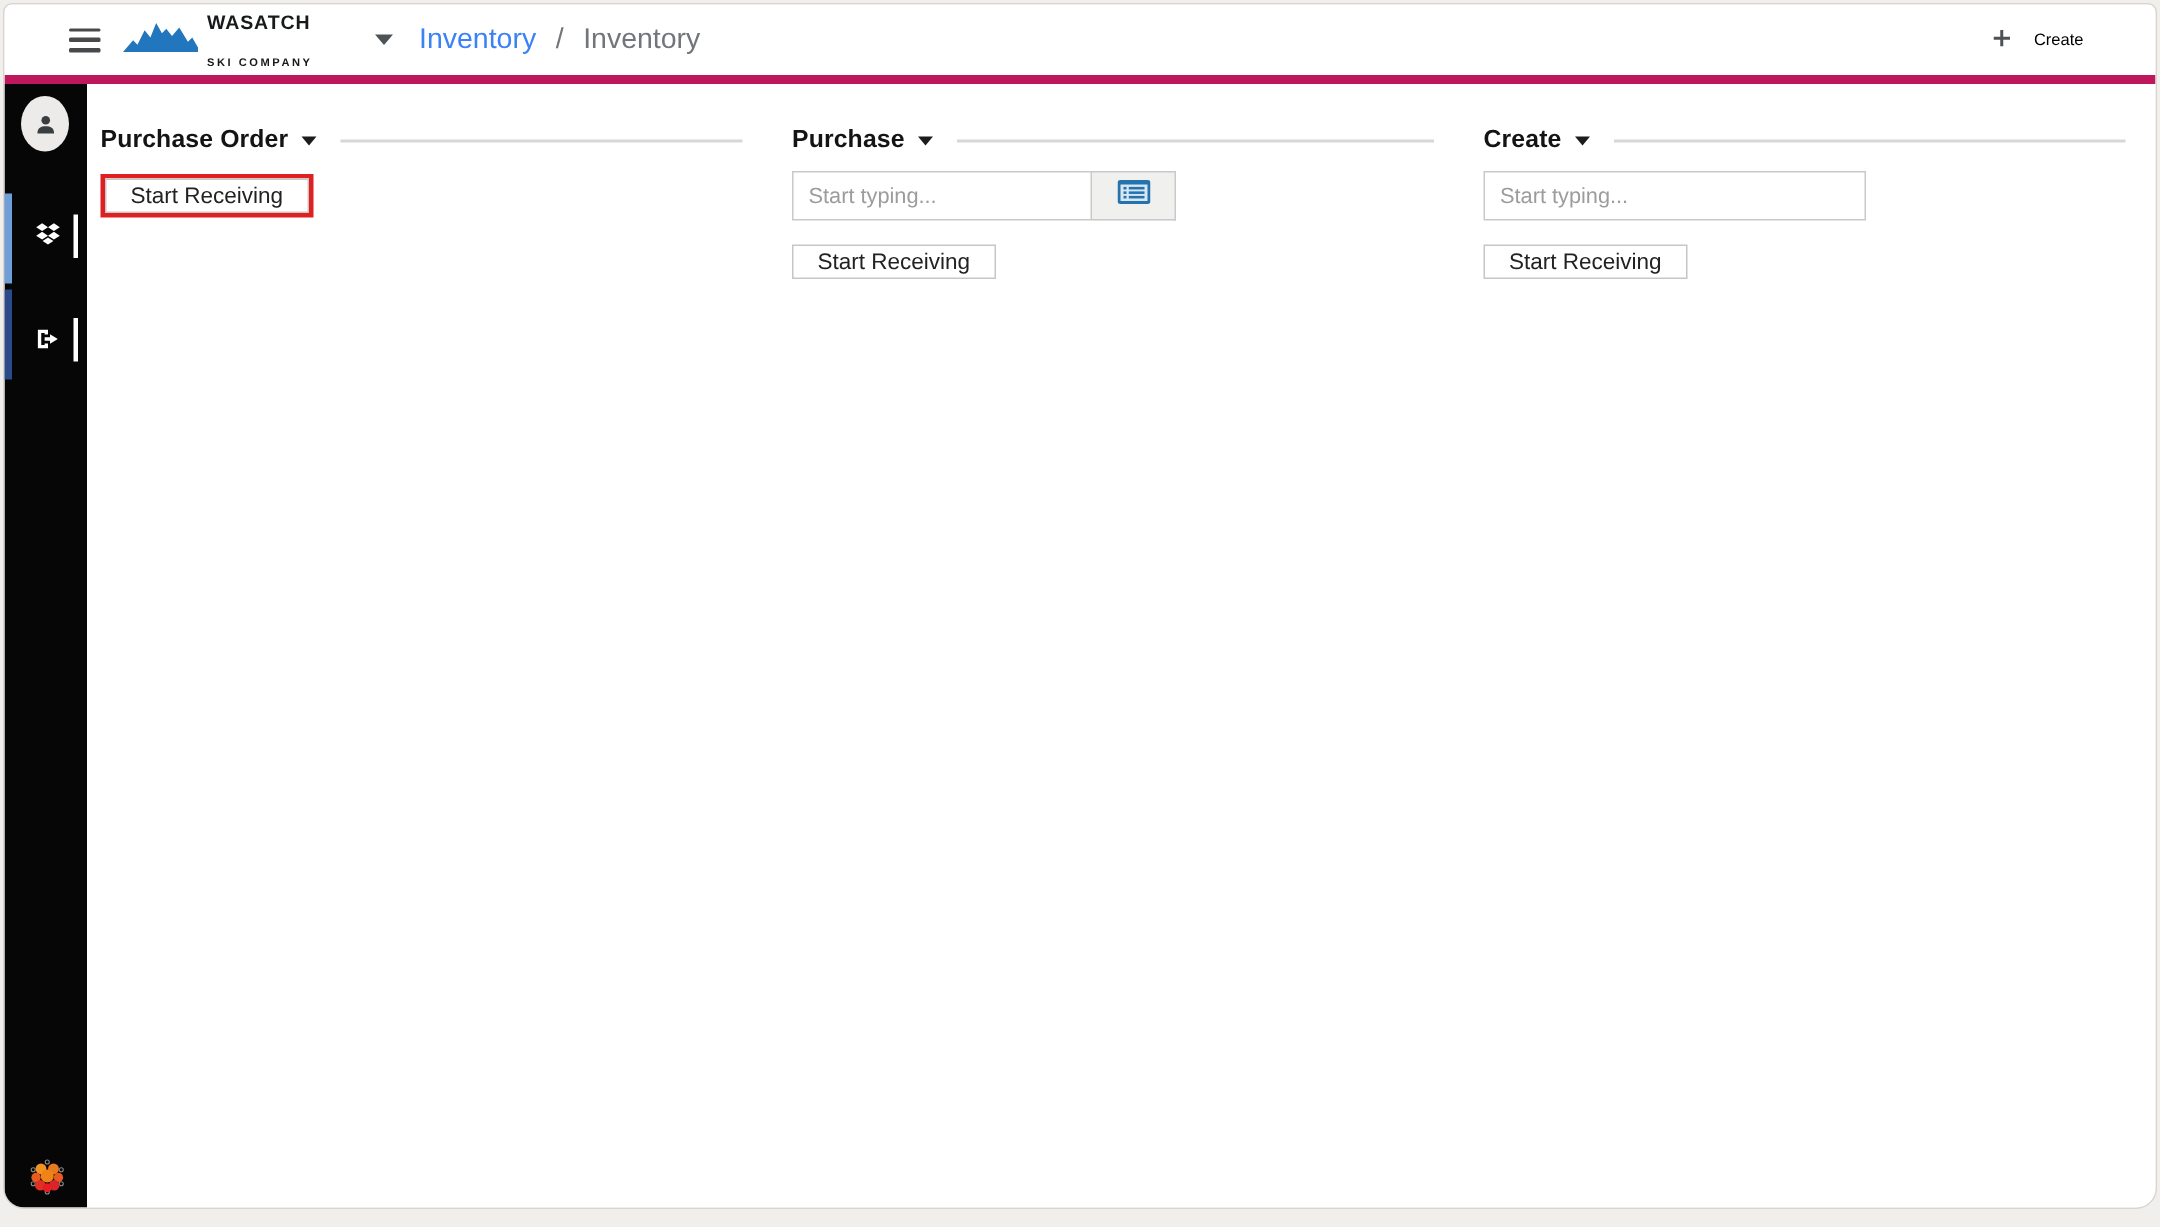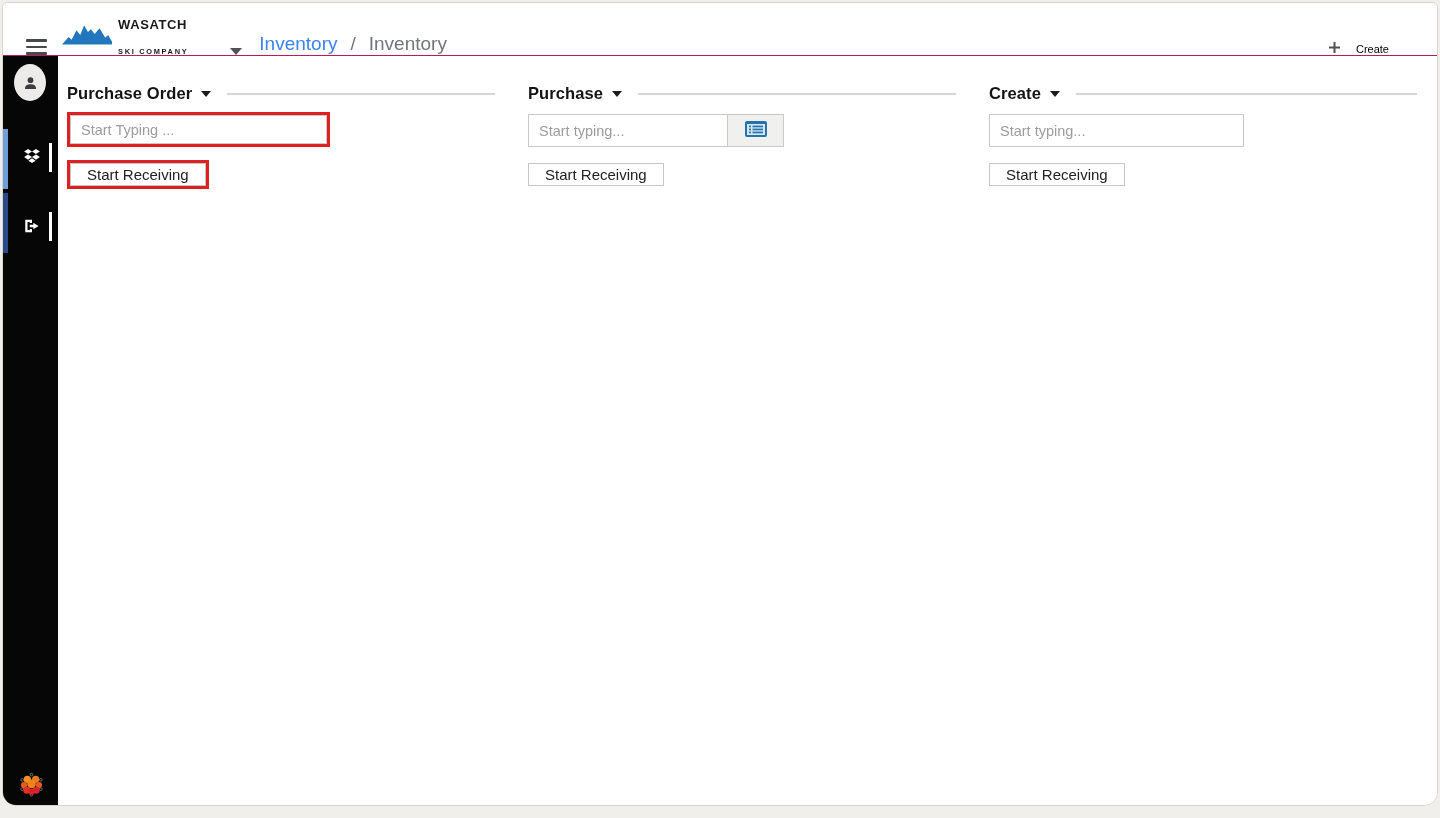--- a/index.html
+++ b/index.html
@@ -8,22 +8,22 @@
 
   .window {
     position:absolute; left:2px; top:2px; width:1436px; height:804px;
     background:#fff; border:1px solid #d8d5d1;
     border-radius:6px 6px 14px 14px; overflow:hidden;
   }
 
   
   .topbar {
     position:absolute; left:0; top:0; right:0; height:53px;
-    background:#fff; border-bottom:1px solid #be185d;
-    display:flex; align-items:flex-end;
+    background:#fff; border-bottom:6px solid #be185d;
+    display:flex; align-items:center;padding-left:20px;
   }
   .hamburger { margin-left:23px; width:21px; height:16px; cursor:pointer; display:flex; flex-direction:column; justify-content:space-between; }
   .hamburger span { display:block; height:2.6px; background:#47494b; border-radius:1px; }
 
   .logo { display:flex; align-items:center; margin-left:15px; }
   .logo-text { margin-left:6px; line-height:1; color:#17191a; }
   .logo-line1 { font-size:13px; font-weight:800; letter-spacing:0.6px; }
   .logo-line2 { font-size:7.4px; font-weight:700; letter-spacing:1.7px; margin-top:17px; }
 
   .nav-caret { margin-left:42px; width:0; height:0; border-left:6px solid transparent; border-right:6px solid transparent; border-top:7px solid #4f5255; cursor:pointer; }
@@ -173,23 +173,20 @@
 
   <div class="main">
     <div class="columns">
 
       <div>
         <div class="col-header">
           <span class="col-title">Purchase Order</span>
           <span class="col-caret"></span>
           <span class="col-rule"></span>
         </div>
-        <div class="annot po-input-wrap">
-          <input class="text-field" type="text" placeholder="Start Typing ..." style="">
-        </div>
         <div class="annot po-btn-wrap">
           <button class="btn">Start Receiving</button>
         </div>
       </div>
 
       <div>
         <div class="col-header">
           <span class="col-title">Purchase</span>
           <span class="col-caret"></span>
           <span class="col-rule"></span>

